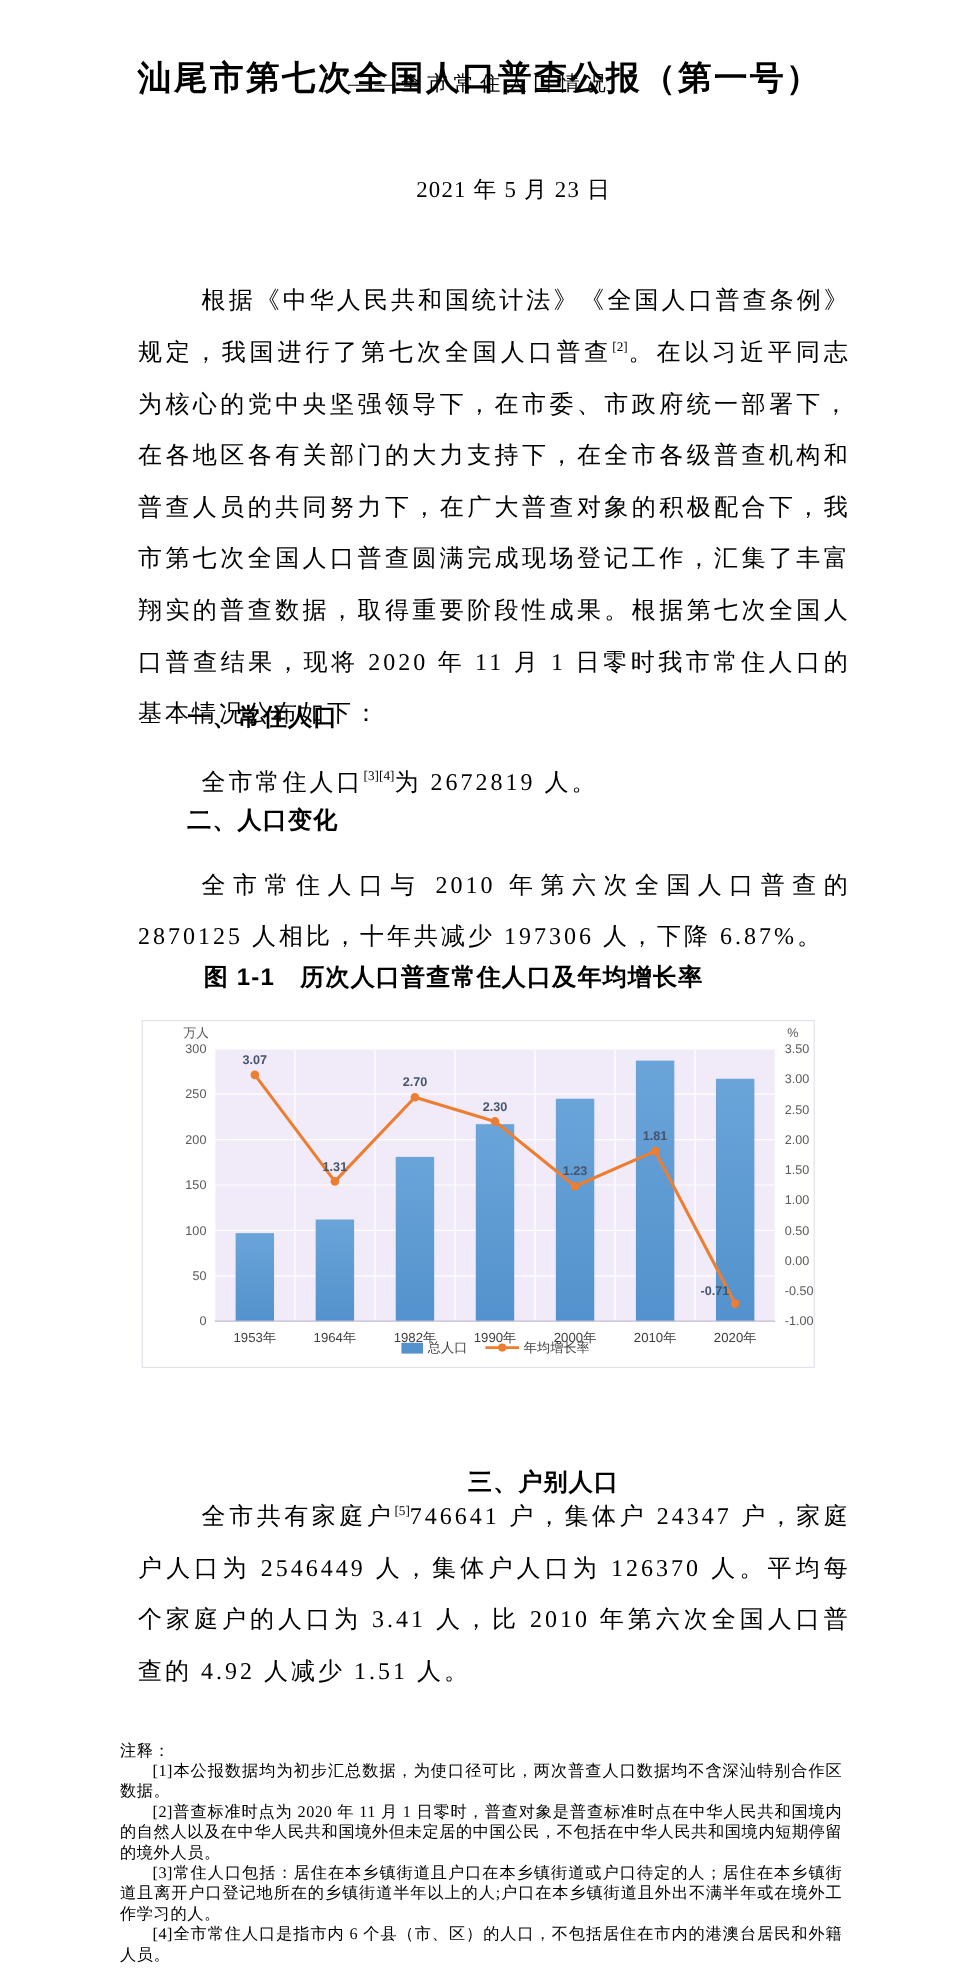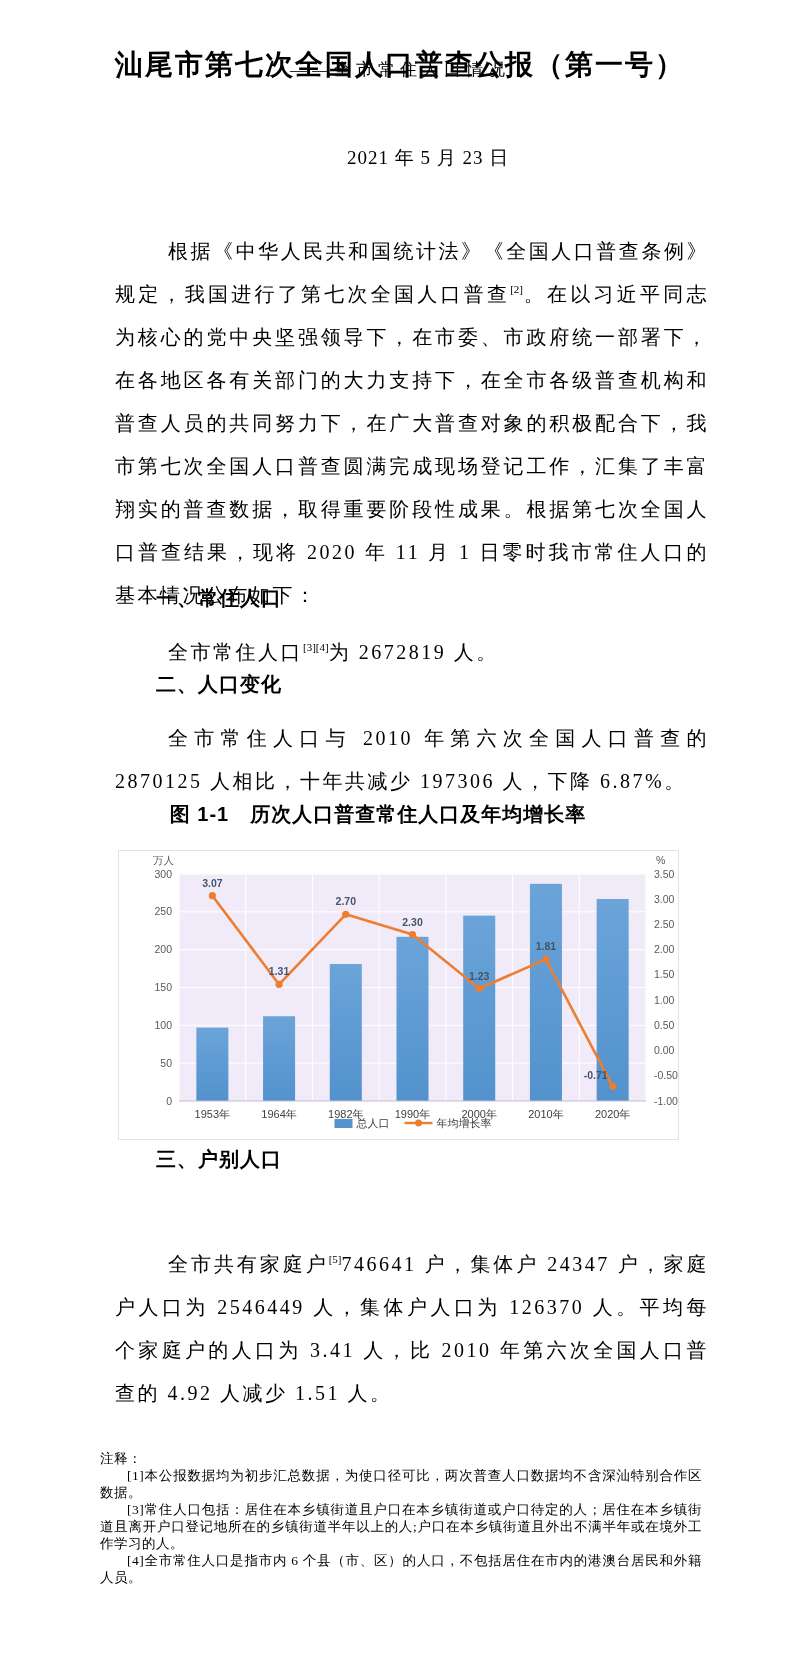--- a/index.html
+++ b/index.html
@@ -124,23 +124,24 @@
         <circle cx="493.6428571428571" cy="235.3711111111111" r="3.6" fill="#ed7d31"></circle>
         <text x="488.6428571428571" y="228.3711111111111" text-anchor="end" font-size="10.5" font-weight="bold" fill="#44546a">-0.71</text>
         <rect x="215.5" y="268" width="18" height="9" fill="#5392cd"></rect>
         <text x="237.5" y="276" font-size="11" fill="#3f3f3f">总人口</text>
         <line x1="285.5" x2="313.5" y1="272" y2="272" stroke="#ed7d31" stroke-width="2.4"></line>
         <circle cx="299.5" cy="272" r="3.4" fill="#ed7d31"></circle>
         <text x="317.5" y="276" font-size="11" fill="#3f3f3f">年均增长率</text>
       </svg>
   </div>
 
-  <h2 class="abs sec" style="top:1146px;">三、户别人口</h2>
+  <h2 class="abs sec" style="top:1223px;text-align:center;">三、户别人口</h2>
   <p class="abs body-para indent" style="top:1231px;">全市共有家庭户<sup>[5]</sup>746641 户，集体户 24347 户，家庭户人口为 2546449 人，集体户人口为 126370 人。平均每个家庭户的人口为 3.41 人，比 2010 年第六次全国人口普查的 4.92 人减少 1.51 人。</p>
 
   <div class="abs notes" style="top:1450px;">
     <p class="notes-label">注释：</p>
     <p>[1]本公报数据均为初步汇总数据，为使口径可比，两次普查人口数据均不含深汕特别合作区数据。</p>
+    <p>[2]普查标准时点为 2020 年 11 月 1 日零时，普查对象是普查标准时点在中华人民共和国境内的自然人以及在中华人民共和国境外但未定居的中国公民，不包括在中华人民共和国境内短期停留的境外人员。</p>
     <p>[3]常住人口包括：居住在本乡镇街道且户口在本乡镇街道或户口待定的人；居住在本乡镇街道且离开户口登记地所在的乡镇街道半年以上的人;户口在本乡镇街道且外出不满半年或在境外工作学习的人。</p>
     <p>[4]全市常住人口是指市内 6 个县（市、区）的人口，不包括居住在市内的港澳台居民和外籍人员。</p>
   </div>
 
 </div>
 
 </body></html>

